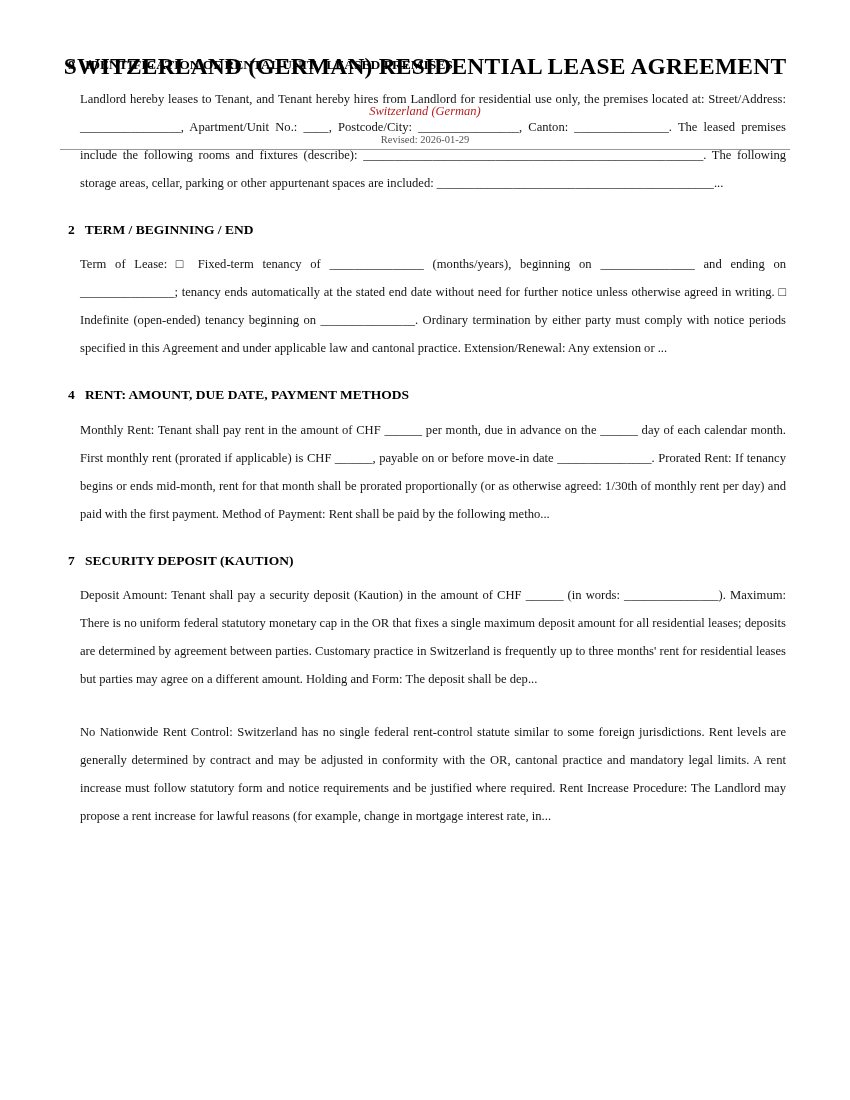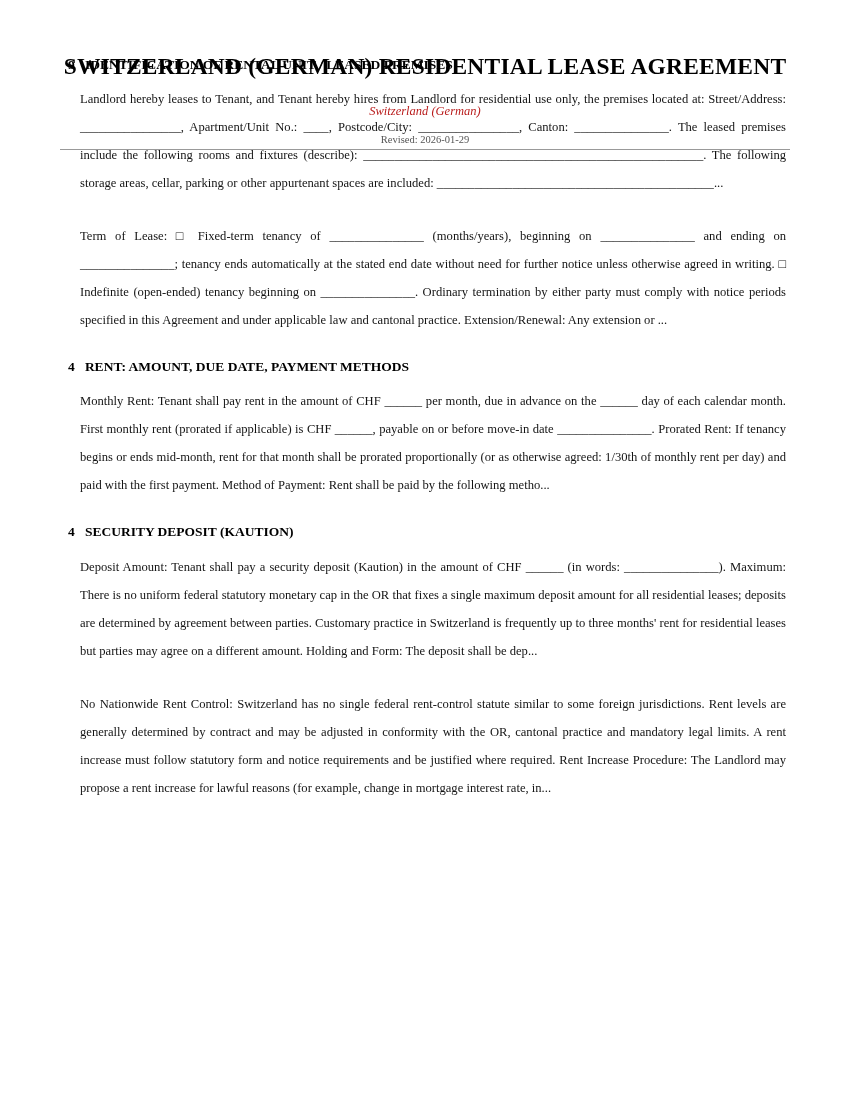--- a/index.html
+++ b/index.html
@@ -102,30 +102,31 @@
 
   <div class="content" style="position:static; margin-left:60px;">
     <div class="sections">
 
       <div class="section">
         <div class="section-heading">9   IDENTIFICATION OF RENTAL UNIT / LEASED PREMISES</div>
         <p class="section-body">Landlord hereby leases to Tenant, and Tenant hereby hires from Landlord for residential use only, the premises located at: Street/Address: ________________, Apartment/Unit No.: ____, Postcode/City: ________________, Canton: _______________. The leased premises include the following rooms and fixtures (describe): ______________________________________________________. The following storage areas, cellar, parking or other appurtenant spaces are included: ____________________________________________...</p>
       </div>
 
       <div class="section">
+        <div class="section-heading">2   TERM / BEGINNING / END</div>
         <p class="section-body">Term of Lease: □ Fixed-term tenancy of _______________ (months/years), beginning on _______________ and ending on _______________; tenancy ends automatically at the stated end date without need for further notice unless otherwise agreed in writing. □ Indefinite (open-ended) tenancy beginning on _______________. Ordinary termination by either party must comply with notice periods specified in this Agreement and under applicable law and cantonal practice. Extension/Renewal: Any extension or ...</p>
       </div>
 
       <div class="section">
         <div class="section-heading">4   RENT: AMOUNT, DUE DATE, PAYMENT METHODS</div>
         <p class="section-body">Monthly Rent: Tenant shall pay rent in the amount of CHF ______ per month, due in advance on the ______ day of each calendar month. First monthly rent (prorated if applicable) is CHF ______, payable on or before move-in date _______________. Prorated Rent: If tenancy begins or ends mid-month, rent for that month shall be prorated proportionally (or as otherwise agreed: 1/30th of monthly rent per day) and paid with the first payment. Method of Payment: Rent shall be paid by the following metho...</p>
       </div>
 
       <div class="section">
-        <div class="section-heading">4   SECURITY DEPOSIT (KAUTION)</div>
+        <div class="section-heading">7   SECURITY DEPOSIT (KAUTION)</div>
         <p class="section-body">Deposit Amount: Tenant shall pay a security deposit (Kaution) in the amount of CHF ______ (in words: _______________). Maximum: There is no uniform federal statutory monetary cap in the OR that fixes a single maximum deposit amount for all residential leases; deposits are determined by agreement between parties. Customary practice in Switzerland is frequently up to three months' rent for residential leases but parties may agree on a different amount. Holding and Form: The deposit shall be dep...</p>
       </div>
 
       <div class="section">
         <p class="section-body">No Nationwide Rent Control: Switzerland has no single federal rent-control statute similar to some foreign jurisdictions. Rent levels are generally determined by contract and may be adjusted in conformity with the OR, cantonal practice and mandatory legal limits. A rent increase must follow statutory form and notice requirements and be justified where required. Rent Increase Procedure: The Landlord may propose a rent increase for lawful reasons (for example, change in mortgage interest rate, in...</p>
       </div>
 
     </div>
   </div>
 

